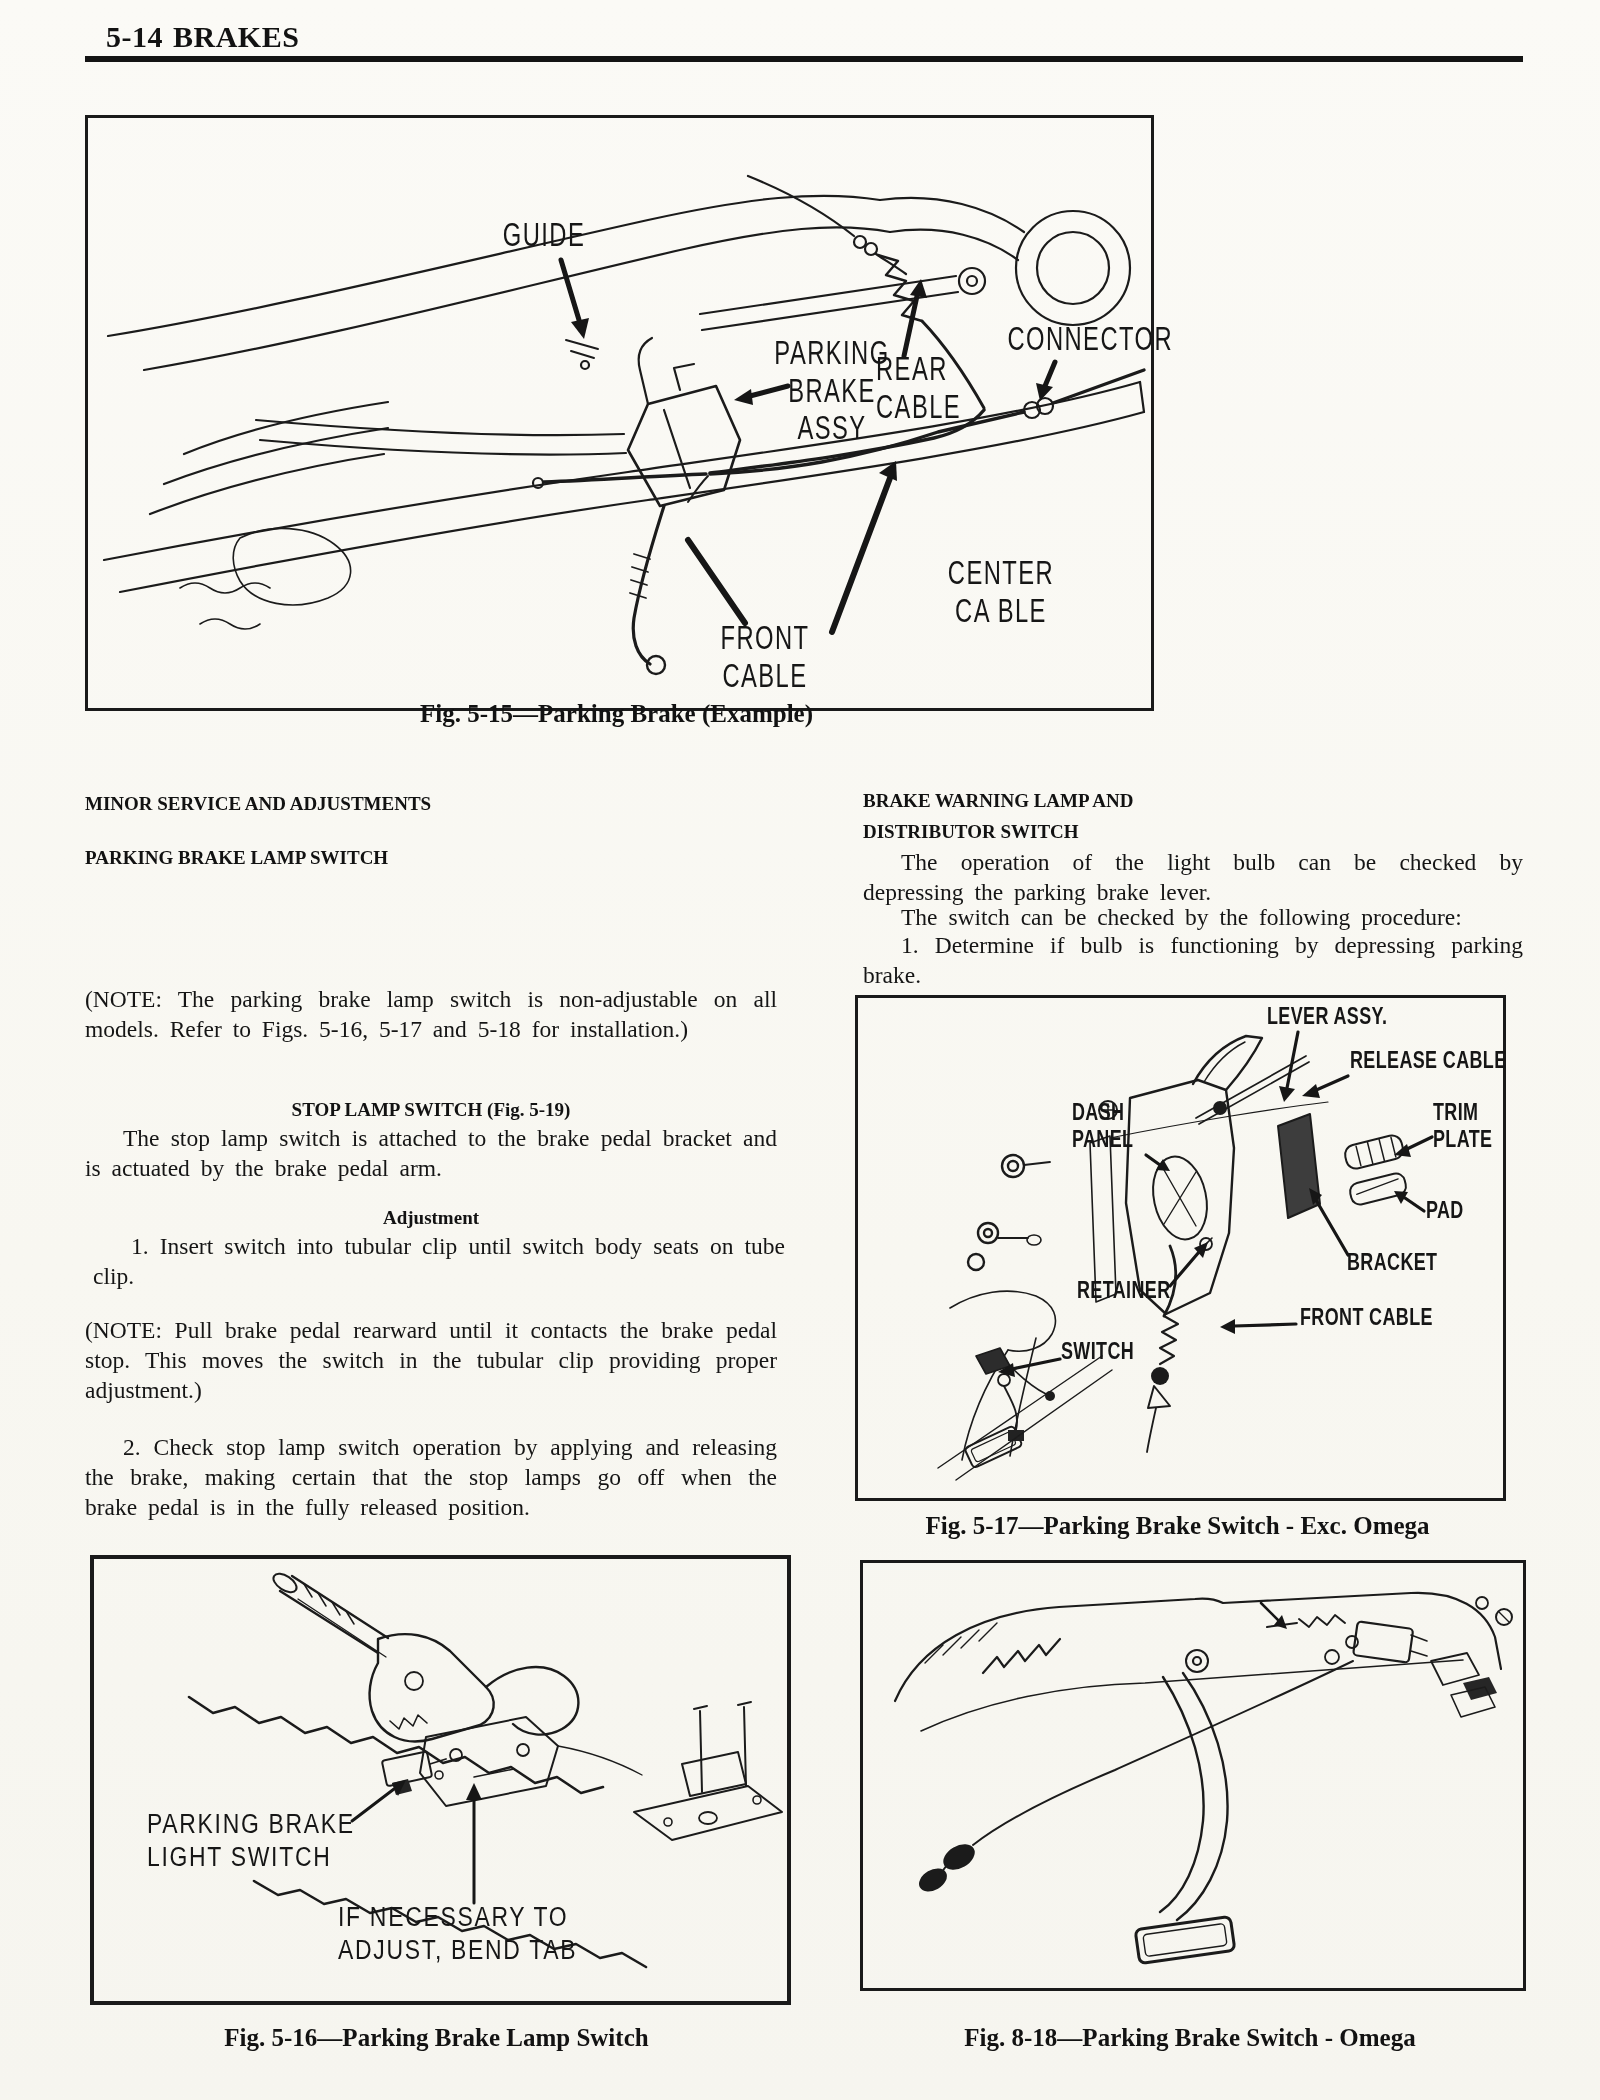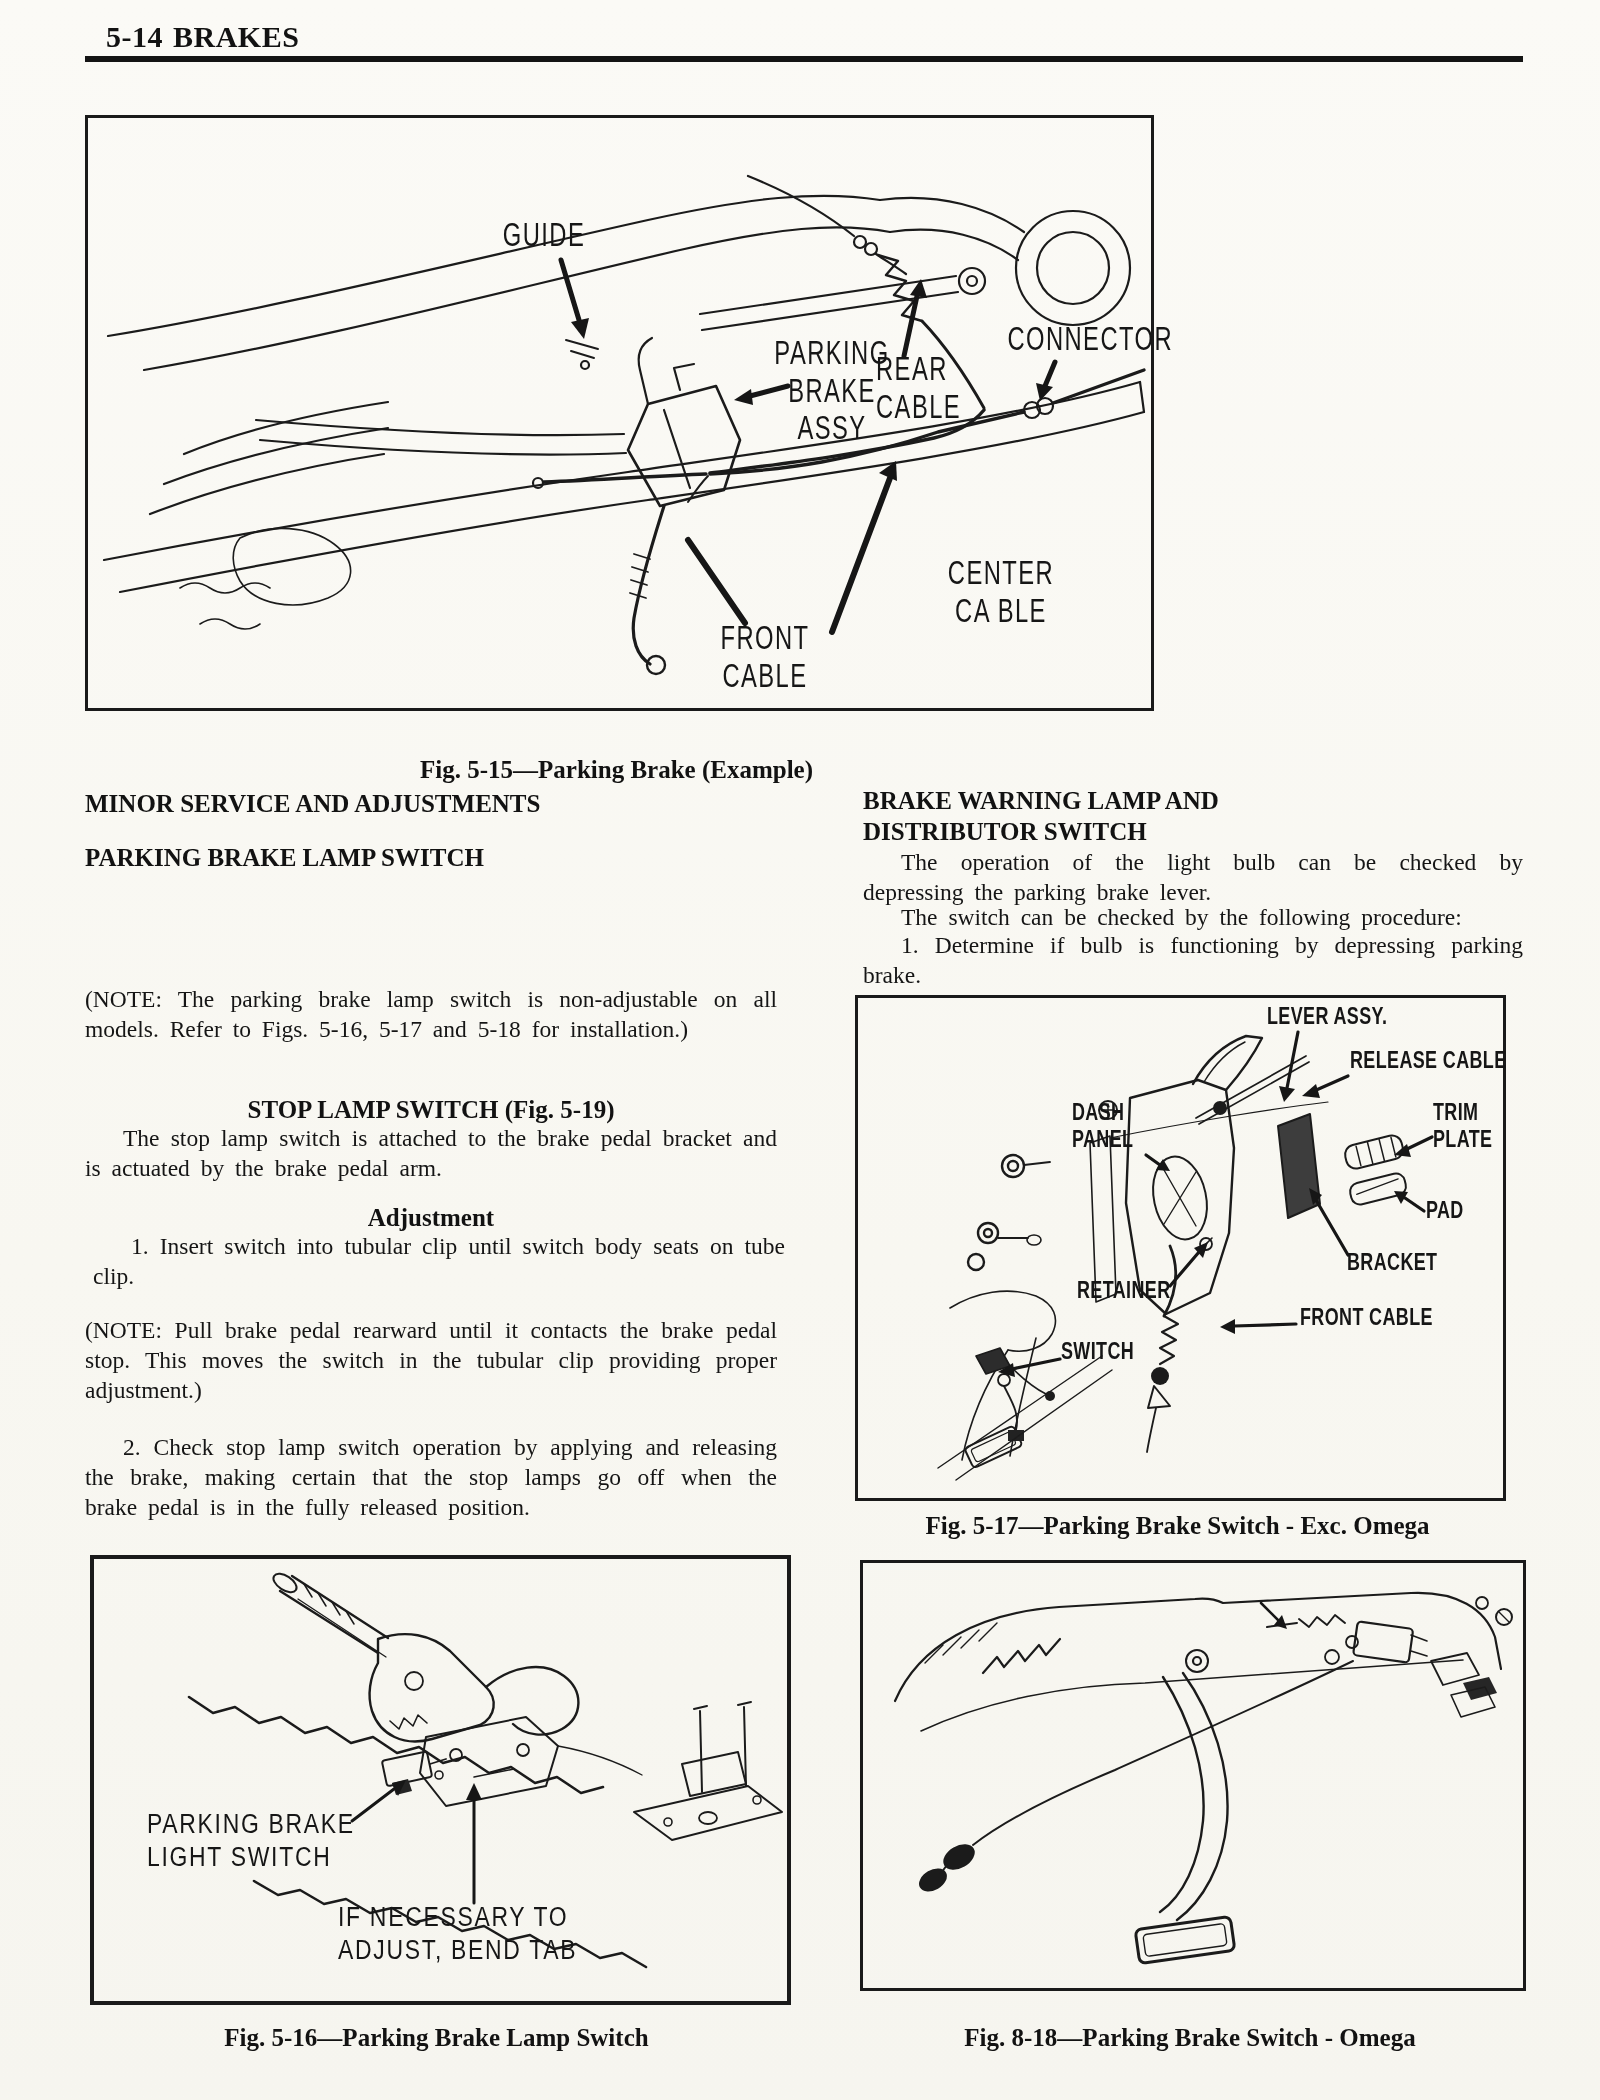--- a/index.html
+++ b/index.html
@@ -14,21 +14,21 @@
   .figbox svg { position:absolute; inset:0; width:100%; height:100%; }
   
   .fl { position:absolute; font-family:"Liberation Sans", sans-serif; color:#161616; white-space:pre-line; }
   .fl15 { font-size:33px; letter-spacing:2px; line-height:1.14; transform:scaleX(0.72); }
   .fl16 { font-size:27px; letter-spacing:2px; line-height:1.24; transform:scaleX(0.85); }
   .fl17 { font-size:23px; font-weight:bold; letter-spacing:0.5px; line-height:1.18; transform:scaleX(0.78); }
   .c  { text-align:center; transform-origin:center top; }
   .l  { text-align:left; transform-origin:left top; }
   
   .cap { position:absolute; font-family:"Liberation Serif", serif; font-weight:bold; font-size:25px; color:#121212; text-align:center; }
-  .h   { position:absolute; font-family:"Liberation Serif", serif; font-weight:bold; font-size:25px; color:#121212; white-space:pre-line; line-height:31px; }
+  .h   { position:absolute; font-family:"Liberation Serif", serif; font-weight:bold; font-size:19px; color:#121212; white-space:pre-line; line-height:31px; }
   .bp  { position:absolute; font-family:"Liberation Serif", serif; font-size:23.5px; line-height:30px; color:#151515; text-align:justify; word-spacing:5px; }
   .ind { text-indent:38px; }
 </style>
 </head>
 <body>
 
 <div class="page">
 
   <div class="abs hdr" style="left:106px; top:20px;">5-14</div>
   <div class="abs hdr" style="left:173px; top:20px;">BRAKES</div>
@@ -105,21 +105,21 @@
   <div class="fl fl15 c" style="left:484px; top:216px; width:120px;">GUIDE</div>
   <div class="fl fl15 c" style="left:702px; top:334px; width:260px;">PARKING BRAKE
 ASSY</div>
   <div class="fl fl15 c" style="left:985px; top:320px; width:160px;">CONNECTOR</div>
   <div class="fl fl15 l" style="left:876px; top:350px; width:140px;">REAR
 CABLE</div>
   <div class="fl fl15 c" style="left:921px; top:554px; width:160px;">CENTER
 CA BLE</div>
   <div class="fl fl15 c" style="left:690px; top:619px; width:150px;">FRONT
 CABLE</div>
-  <div class="cap" style="left:85px; top:756px; width:1063px;">Fig. 5-15—Parking Brake (Example)</div>
+  <div class="cap" style="left:85px; top:700px; width:1063px;">Fig. 5-15—Parking Brake (Example)</div>
 
   <div class="h" style="left:85px; top:788px; width:692px;">MINOR SERVICE AND ADJUSTMENTS</div>
   <div class="h" style="left:85px; top:842px; width:692px;">PARKING BRAKE LAMP SWITCH</div>
   <div class="bp" style="left:85px; top:984px; width:692px;">(NOTE: The parking brake lamp switch is non-adjustable on all models. Refer to Figs. 5-16, 5-17 and 5-18 for installation.)</div>
   <div class="h" style="left:85px; top:1094px; width:692px;text-align:center;">STOP LAMP SWITCH (Fig. 5-19)</div>
   <div class="bp ind" style="left:85px; top:1123px; width:692px;">The stop lamp switch is attached to the brake pedal bracket and is actuated by the brake pedal arm.</div>
   <div class="h" style="left:85px; top:1202px; width:692px;text-align:center;">Adjustment</div>
   <div class="bp ind" style="left:93px; top:1231px; width:692px;">1. Insert switch into tubular clip until switch body seats on tube clip.</div>
   <div class="bp" style="left:85px; top:1315px; width:692px;">(NOTE: Pull brake pedal rearward until it contacts the brake pedal stop. This moves the switch in the tubular clip providing proper adjustment.)</div>
   <div class="bp ind" style="left:85px; top:1432px; width:692px;">2. Check stop lamp switch operation by applying and releasing the brake, making certain that the stop lamps go off when the brake pedal is in the fully released position.</div>

